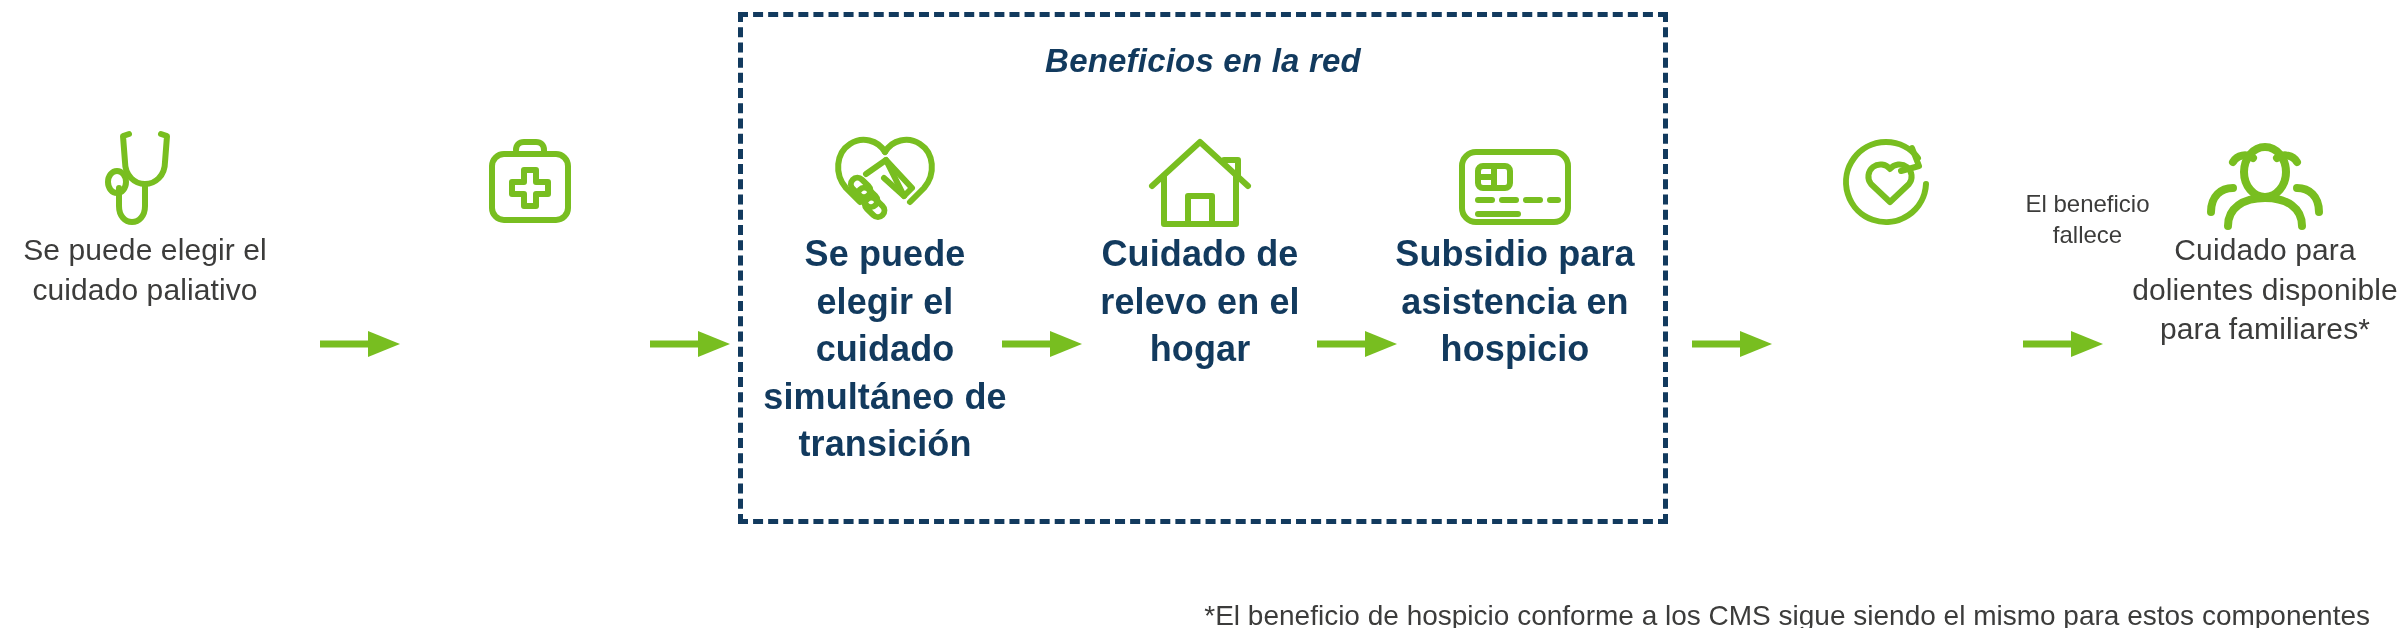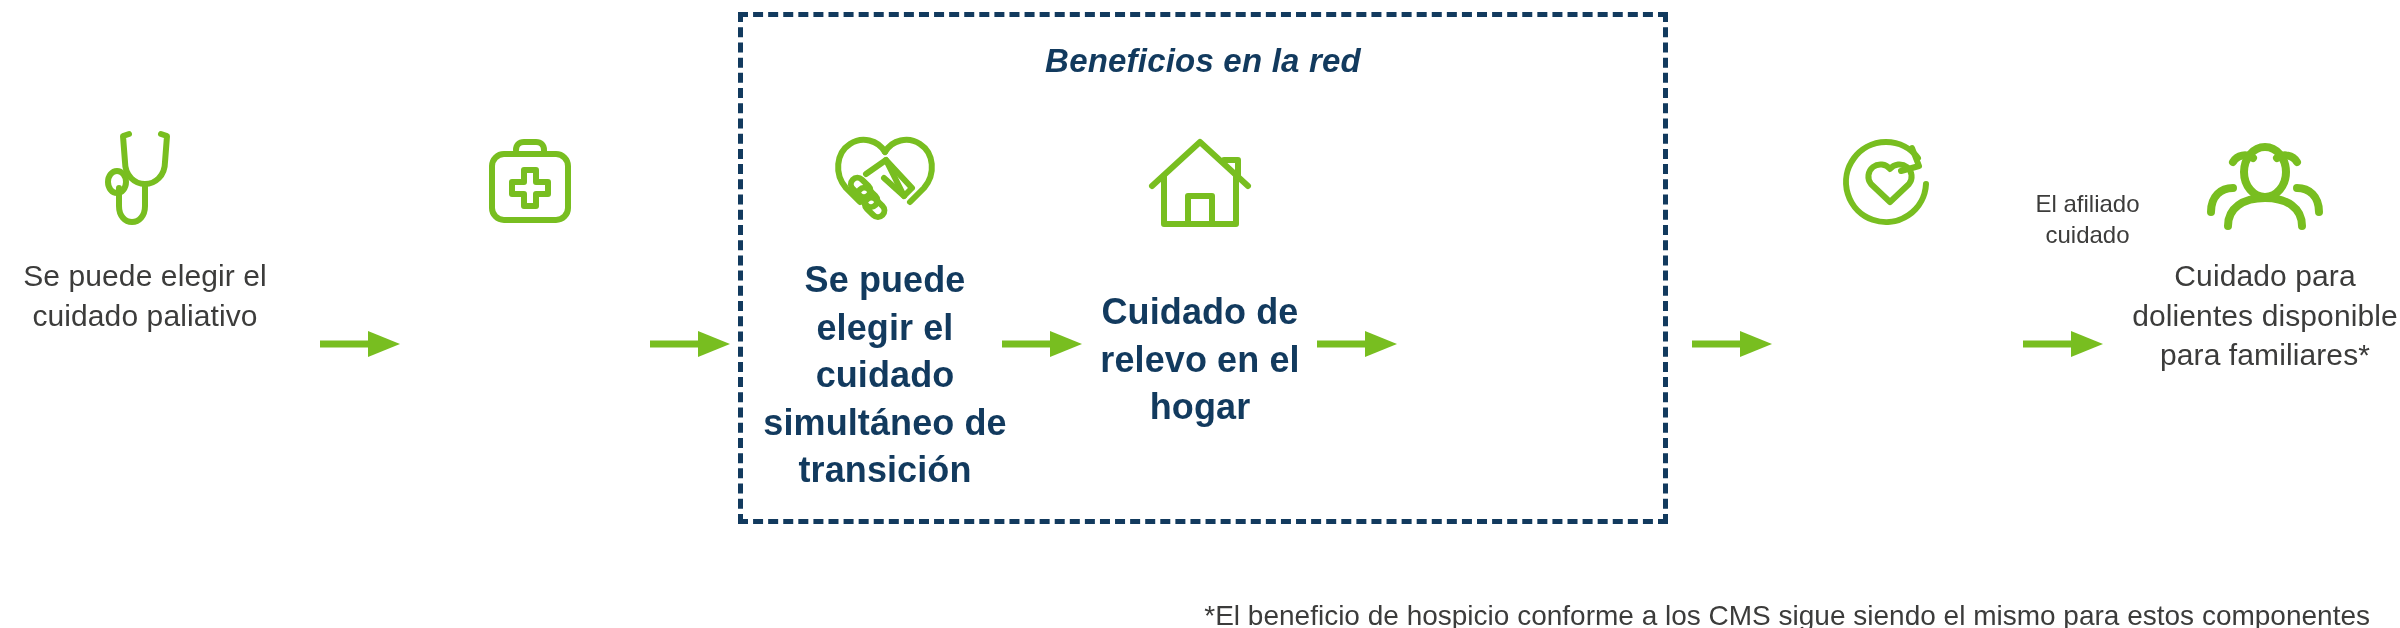--- a/index.html
+++ b/index.html
@@ -29,21 +29,20 @@
     align-items: center;
   }
   .step-icon {
     height: 110px;
     display: flex;
     align-items: flex-end;
     justify-content: center;
   }
   .step-icon svg { display: block; }
   .step-label {
-    margin-top: 26px;
     text-align: center;
     font-size: 30px;
     line-height: 1.32;
     color: #3c3c3b;
     letter-spacing: .1px;
   }
   .step-label.bold {
     color: #123a5e;
     font-weight: bold;
     font-size: 36px;
@@ -164,58 +163,74 @@
     <div class="step-label bold">Se puede elegir el cuidado simultáneo de transición</div>
   </div>
 
   <div class="arrow" style="left:1000px;">
     <svg width="84" height="34" viewBox="0 0 84 34">
       <line x1="2" y1="17" x2="56" y2="17" stroke="#78BE20" stroke-width="7"></line>
       <polygon points="50,4 82,17 50,30" fill="#78BE20"></polygon>
     </svg>
   </div>
 
-  <div class="step" style="left:1075px;gap:32px;">
+  <div class="step" style="left:1075px;">
     <div class="step-icon">
       <svg width="108" height="96" viewBox="0 0 108 96" fill="none" stroke="#78BE20" stroke-width="6" stroke-linecap="round" stroke-linejoin="round">
         <path d="M6 52 L54 8 L102 52"></path>
         <path d="M18 42 L18 90 L90 90 L90 42"></path>
         <path d="M42 90 L42 62 L66 62 L66 90"></path>
         <path d="M78 26 L92 26 L92 43"></path>
       </svg>
     </div>
     <div class="step-label bold">Cuidado de relevo en el hogar</div>
   </div>
 
   <div class="arrow" style="left:1315px;">
     <svg width="84" height="34" viewBox="0 0 84 34">
       <line x1="2" y1="17" x2="56" y2="17" stroke="#78BE20" stroke-width="7"></line>
       <polygon points="50,4 82,17 50,30" fill="#78BE20"></polygon>
     </svg>
   </div>
 
+  <div class="step" style="left:1390px;">
+    <div class="step-icon">
+      <svg width="118" height="86" viewBox="0 0 118 86" fill="none" stroke="#78BE20" stroke-width="6" stroke-linecap="round" stroke-linejoin="round">
+        <rect x="6" y="8" width="106" height="70" rx="14"></rect>
+        <rect x="22" y="22" width="32" height="22" rx="5"></rect>
+        <line x1="38" y1="22" x2="38" y2="44"></line>
+        <line x1="22" y1="33" x2="38" y2="33"></line>
+        <line x1="22" y1="56" x2="36" y2="56" stroke-dasharray="0"></line>
+        <line x1="46" y1="56" x2="60" y2="56"></line>
+        <line x1="70" y1="56" x2="84" y2="56"></line>
+        <line x1="94" y1="56" x2="102" y2="56"></line>
+        <line x1="22" y1="70" x2="62" y2="70"></line>
+      </svg>
+    </div>
+    <div class="step-label bold">Subsidio para asistencia en hospicio</div>
+  </div>
 
   <div class="arrow" style="left:1690px;">
     <svg width="84" height="34" viewBox="0 0 84 34">
       <line x1="2" y1="17" x2="56" y2="17" stroke="#78BE20" stroke-width="7"></line>
       <polygon points="50,4 82,17 50,30" fill="#78BE20"></polygon>
     </svg>
   </div>
 
   <div class="step" style="left:1765px;">
     <div class="step-icon">
       <svg width="104" height="100" viewBox="0 0 104 100" fill="none" stroke="#78BE20" stroke-width="6" stroke-linecap="round" stroke-linejoin="round">
         <path d="M80 28 A40 40 0 1 0 88 54"></path>
         <path d="M74 18 L81 36 L63 41"></path>
         <path d="M52 72 L33 54 A12 12 0 0 1 52 39 A12 12 0 0 1 71 54 Z"></path>
       </svg>
     </div>
   </div>
 
-  <div id="death-note">El afiliado cuidado</div>
+  <div id="death-note">El beneficio fallece</div>
 
   <div class="arrow" style="left:2021px;">
     <svg width="84" height="34" viewBox="0 0 84 34">
       <line x1="2" y1="17" x2="56" y2="17" stroke="#78BE20" stroke-width="7"></line>
       <polygon points="50,4 82,17 50,30" fill="#78BE20"></polygon>
     </svg>
   </div>
 
   <div class="step" style="left:2120px; width:290px;">
     <div class="step-icon">

